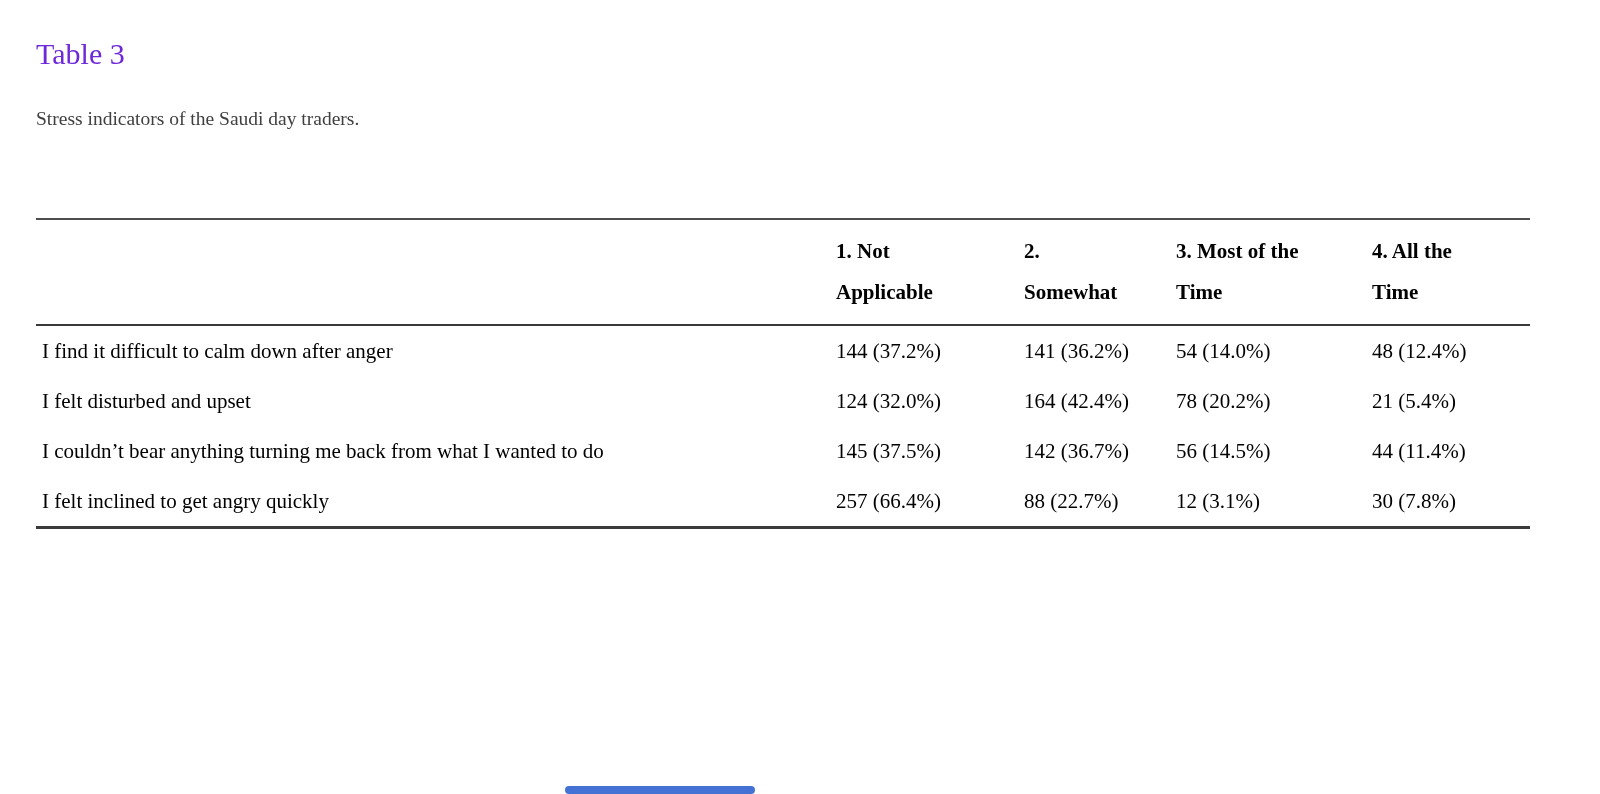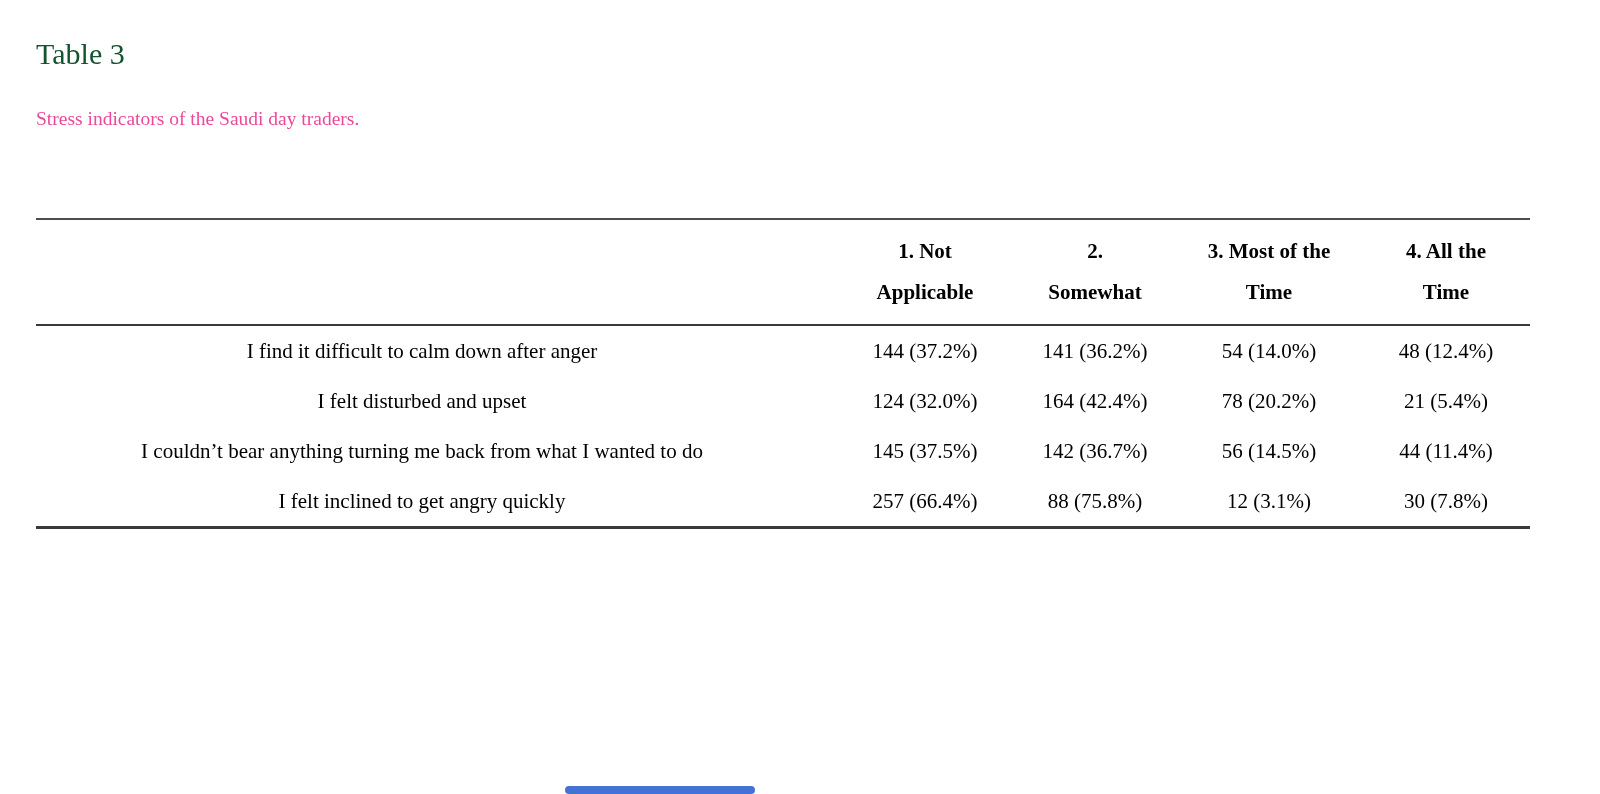--- a/index.html
+++ b/index.html
@@ -10,40 +10,40 @@
     color: #000000;
     position: relative;
     overflow: hidden;
   }
   .page { padding-left: 36px; }
   .table-title {
     margin-top: 36px;
     font-size: 30px;
     font-weight: 400;
     line-height: 36px;
-    color: #14532d;
+    color: #6d28d9;
   }
   .table-caption {
     margin-top: 36px;
     font-size: 19.5px;
     font-weight: 400;
-    color: #ec4899;
+    color: #404040;
   }
   table.data-table {
     margin-top: 88px;
     width: 1494px;
     border-collapse: collapse;
     table-layout: fixed;
     font-size: 21px;
     color: #000000;
     border-top: 2px solid #4e4e4e;
     border-bottom: 3px solid #3a3a3a;
   }
   table.data-table thead tr { border-bottom: 2px solid #3a3a3a; }
-  th, td { text-align: center; font-weight: 400; vertical-align: middle; }
+  th, td { text-align: left; font-weight: 400; vertical-align: middle; }
   th {
     font-weight: 700;
     padding: 11px 10px 11px 0;
     line-height: 41px;
     font-size: 21px;
   }
   td {
     padding: 8px 10px 8px 0;
     line-height: 34px;
   }
@@ -116,21 +116,21 @@
       <tr>
         <td class="statement-cell">I couldn’t bear anything turning me back from what I wanted to do</td>
         <td>145 (37.5%)</td>
         <td>142 (36.7%)</td>
         <td>56 (14.5%)</td>
         <td>44 (11.4%)</td>
       </tr>
       <tr>
         <td class="statement-cell">I felt inclined to get angry quickly</td>
         <td>257 (66.4%)</td>
-        <td>88 (75.8%)</td>
+        <td>88 (22.7%)</td>
         <td>12 (3.1%)</td>
         <td>30 (7.8%)</td>
       </tr>
     </tbody>
   </table>
 </div>
 
 <div class="h-scrollbar-thumb"></div>
 
 </body></html>

